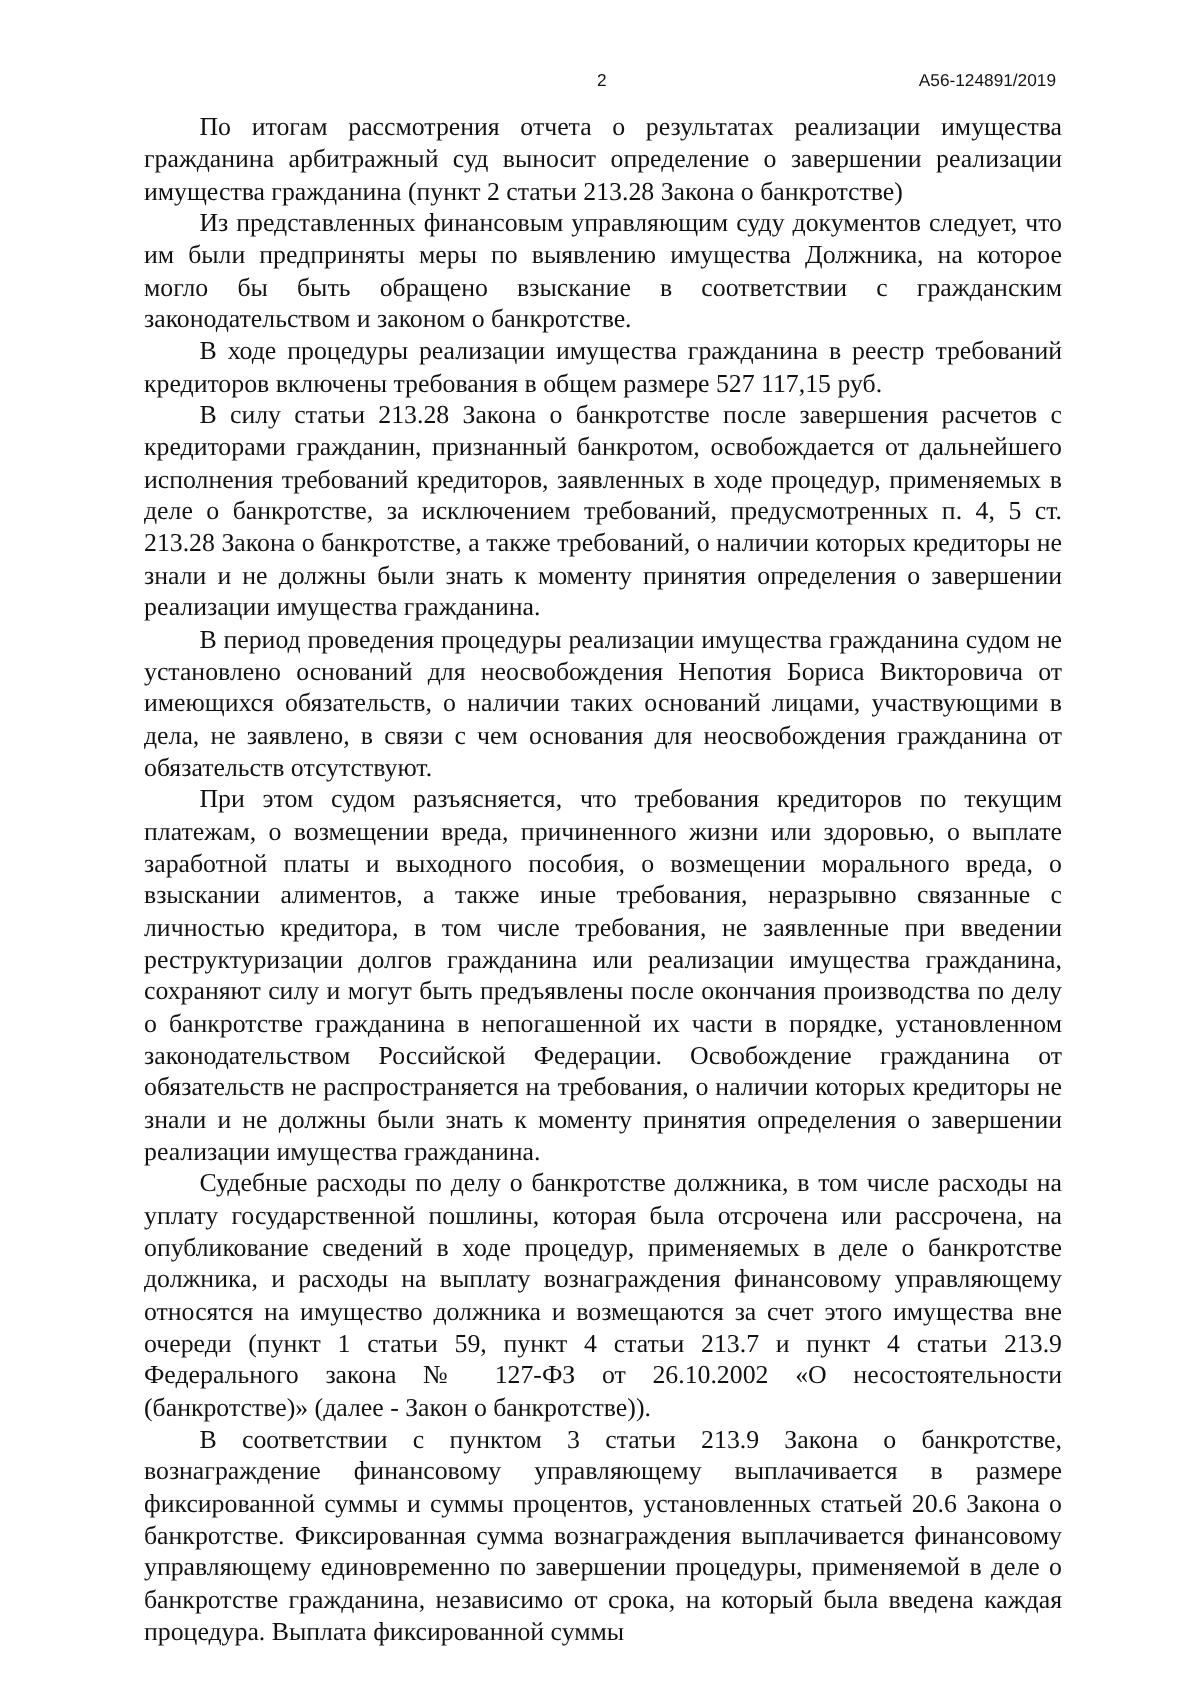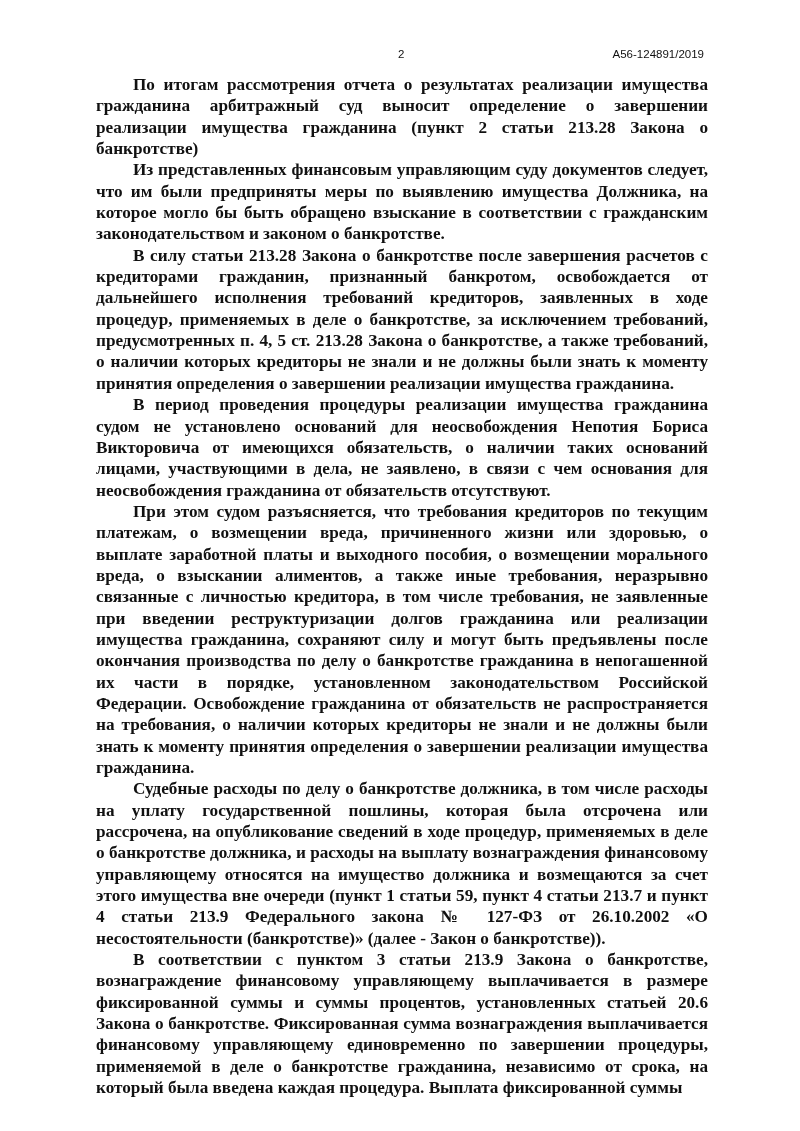--- a/index.html
+++ b/index.html
@@ -4,32 +4,33 @@
 <style>
   html, body { margin: 0; padding: 0; background: #ffffff; }
   body { width: 800px; height: 1131px; position: relative; overflow: hidden; }
   .page { position: absolute; left: 0; top: 0; width: 800px; height: 1131px; background: #fff; }
   .header { position: absolute; top: 48px; left: 96px; width: 612px; height: 16px;
             font-family: "Liberation Sans", sans-serif; font-size: 11.5px; color: #111; }
   .page-num { position: absolute; left: 302px; top: 0; }
   .case-num { position: absolute; right: 4px; top: 0; margin-left: 36px; }
   .body { position: absolute; top: 74px; left: 96px; width: 612px;
           font-family: "Liberation Serif", serif; font-size: 17.2px; line-height: 21.35px; color: #111; }
-  .body p { margin: 0; text-indent: 37px; text-align: justify; font-weight: bold; }
+  .body p { margin: 0; text-indent: 37px; text-align: justify; }
 </style>
 </head>
 <body>
 
 <div class="page">
   <div class="header">
     <span class="page-num">2</span>
     <span class="case-num">А56-124891/2019</span>
   </div>
   <div class="body">
     <p>По итогам рассмотрения отчета о результатах реализации имущества гражданина арбитражный суд выносит определение о завершении реализации имущества гражданина (пункт 2 статьи 213.28 Закона о банкротстве)</p>
     <p>Из представленных финансовым управляющим суду документов следует, что им были предприняты меры по выявлению имущества Должника, на которое могло бы быть обращено взыскание в соответствии с гражданским законодательством и законом о банкротстве.</p>
+    <p>В ходе процедуры реализации имущества гражданина в реестр требований кредиторов включены требования в общем размере 527 117,15 руб.</p>
     <p>В силу статьи 213.28 Закона о банкротстве после завершения расчетов с кредиторами гражданин, признанный банкротом, освобождается от дальнейшего исполнения требований кредиторов, заявленных в ходе процедур, применяемых в деле о банкротстве, за исключением требований, предусмотренных п. 4, 5 ст. 213.28 Закона о банкротстве, а также требований, о наличии которых кредиторы не знали и не должны были знать к моменту принятия определения о завершении реализации имущества гражданина.</p>
     <p>В период проведения процедуры реализации имущества гражданина судом не установлено оснований для неосвобождения Непотия Бориса Викторовича от имеющихся обязательств, о наличии таких оснований лицами, участвующими в дела, не заявлено, в связи с чем основания для неосвобождения гражданина от обязательств отсутствуют.</p>
     <p>При этом судом разъясняется, что требования кредиторов по текущим платежам, о возмещении вреда, причиненного жизни или здоровью, о выплате заработной платы и выходного пособия, о возмещении морального вреда, о взыскании алиментов, а также иные требования, неразрывно связанные с личностью кредитора, в том числе требования, не заявленные при введении реструктуризации долгов гражданина или реализации имущества гражданина, сохраняют силу и могут быть предъявлены после окончания производства по делу о банкротстве гражданина в непогашенной их части в порядке, установленном законодательством Российской Федерации. Освобождение гражданина от обязательств не распространяется на требования, о наличии которых кредиторы не знали и не должны были знать к моменту принятия определения о завершении реализации имущества гражданина.</p>
     <p>Судебные расходы по делу о банкротстве должника, в том числе расходы на уплату государственной пошлины, которая была отсрочена или рассрочена, на опубликование сведений в ходе процедур, применяемых в деле о банкротстве должника, и расходы на выплату вознаграждения финансовому управляющему относятся на имущество должника и возмещаются за счет этого имущества вне очереди (пункт 1 статьи 59, пункт 4 статьи 213.7 и пункт 4 статьи 213.9 Федерального закона № 127-ФЗ от 26.10.2002 «О несостоятельности (банкротстве)» (далее - Закон о банкротстве)).</p>
     <p>В соответствии с пунктом 3 статьи 213.9 Закона о банкротстве, вознаграждение финансовому управляющему выплачивается в размере фиксированной суммы и суммы процентов, установленных статьей 20.6 Закона о банкротстве. Фиксированная сумма вознаграждения выплачивается финансовому управляющему единовременно по завершении процедуры, применяемой в деле о банкротстве гражданина, независимо от срока, на который была введена каждая процедура. Выплата фиксированной суммы</p>
   </div>
 </div>
 
 </body></html>

